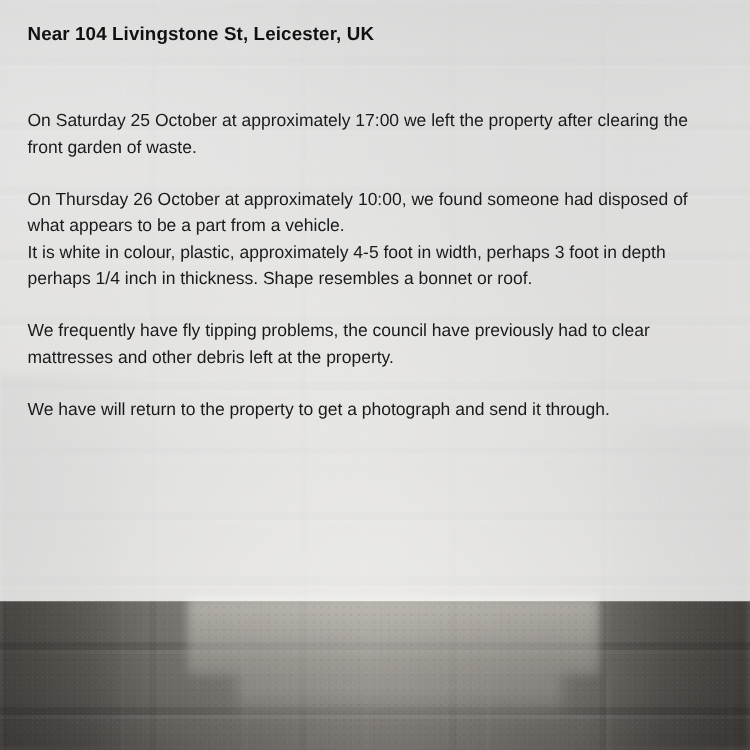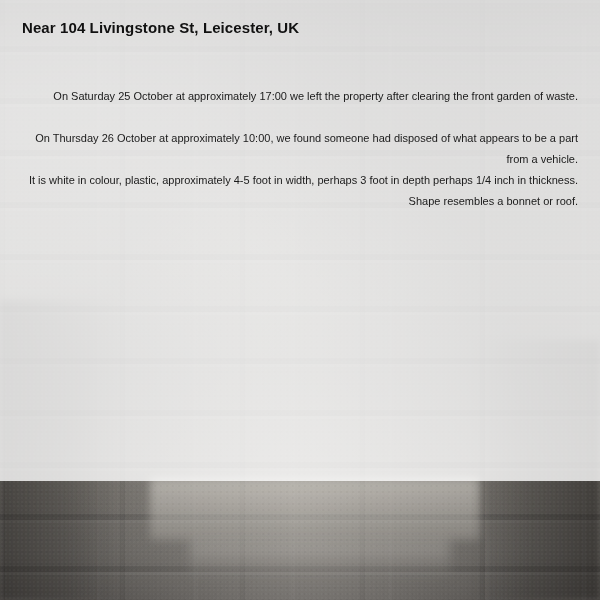--- a/index.html
+++ b/index.html
@@ -9,25 +9,24 @@
   body {
     width: 600px;
     height: 600px;
     font-family: "Liberation Sans", sans-serif;
     background: #6d6a67;
     overflow: hidden;
   }
 
   #card {
     position: relative;
-    width: 552px;
+    width: 600px;
     height: 600px;
     overflow: hidden;
     background: #f0abfc;
-    padding-left: 48px;
   }
 
   
   .bg-layer {
     position: absolute;
     inset: 0;
   }
 
   .bg-base {
     background:
@@ -140,26 +139,25 @@
   #heading {
     font-size: 15px;
     font-weight: bold;
     color: #111111;
     line-height: 19px;
     margin: 0 0 0 0;
     letter-spacing: 0.1px;
   }
 
   .para {
-    font-size: 11px;
+    font-size: 14px;
     color: #1a1a1a;
     line-height: 21px;
     margin: 0;
     white-space: pre-wrap;
-    text-align: right;
   }
 
   .gap {
     height: 21px;
   }
 
   #body-block {
     margin-top: 49px;
   }
 </style>
@@ -183,17 +181,19 @@
 
   <div id="content">
     <div id="heading">Near 104 Livingstone St, Leicester, UK</div>
 
     <div id="body-block">
       <p class="para">On Saturday 25 October at approximately 17:00 we left the property after clearing the front garden of waste.</p>
       <div class="gap"></div>
       <p class="para">On Thursday 26 October at approximately 10:00, we found someone had disposed of what appears to be a part from a vehicle.
 It is white in colour, plastic, approximately 4-5 foot in width, perhaps 3 foot in depth perhaps 1/4 inch in thickness. Shape resembles a bonnet or roof.</p>
       <div class="gap"></div>
+      <p class="para">We frequently have fly tipping problems, the council have previously had to clear mattresses and other debris left at the property.</p>
       <div class="gap"></div>
+      <p class="para">We have will return to the property to get a photograph and send it through.</p>
     </div>
   </div>
 
 </div>
 
 </body></html>

